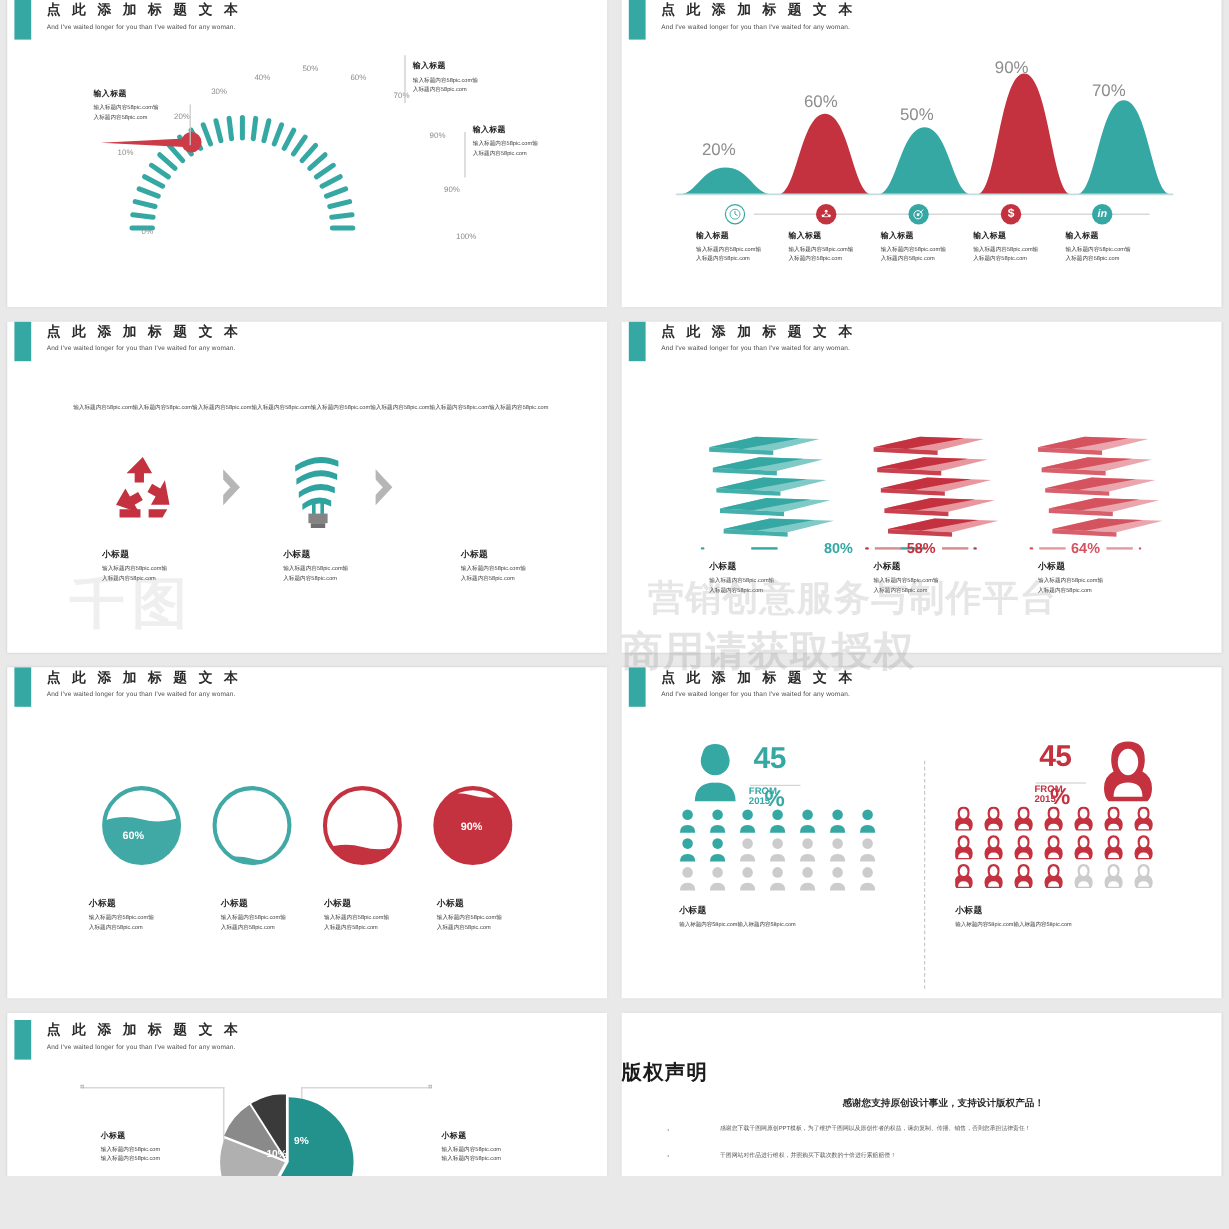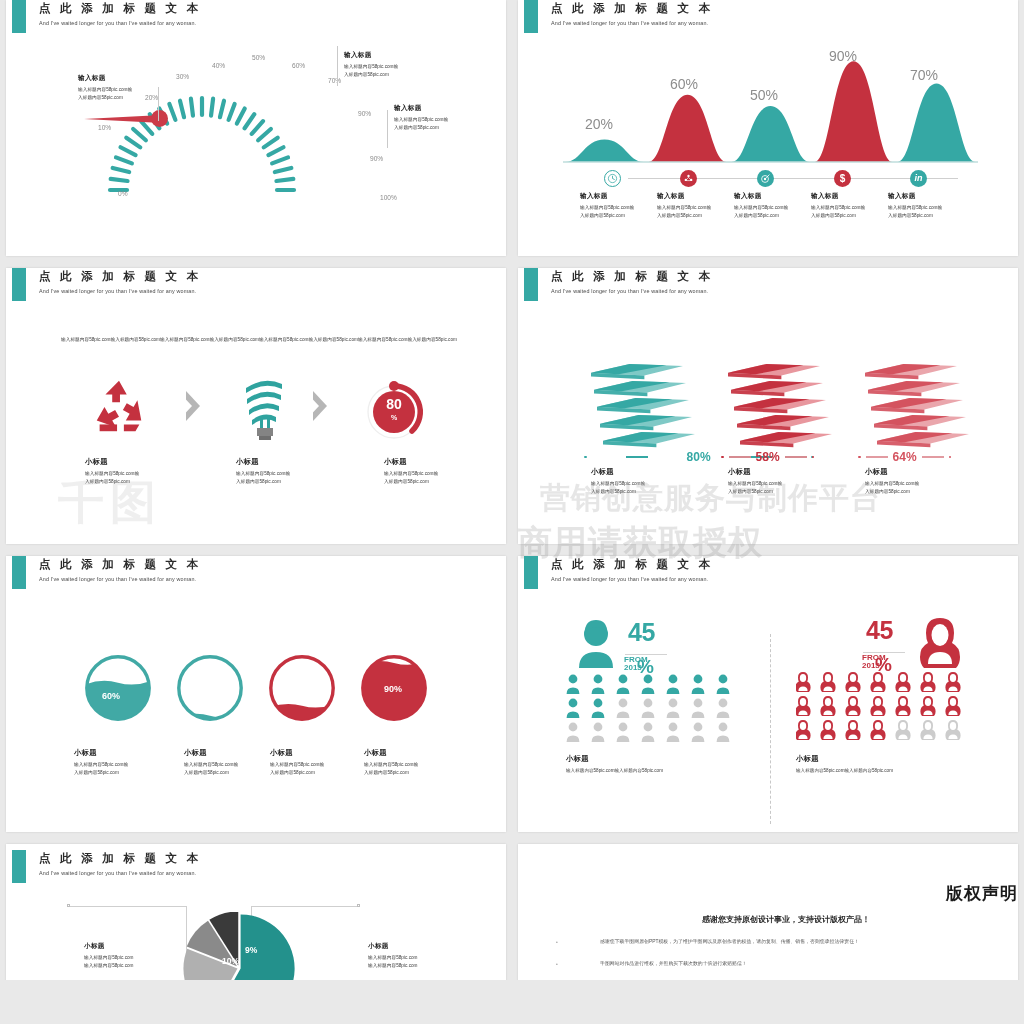--- a/index.html
+++ b/index.html
@@ -59,21 +59,21 @@
   .fromtxt{ position:absolute; font-size:8px; font-weight:bold; line-height:1.05; width:40px; }
   .hairline{ position:absolute; height:1px; background:#d3d3d3; }
   .vdash{ position:absolute; width:1px; border-left:1px dashed #c8c8c8; }
 
   
   .pielbl{ position:absolute; color:#fff; font-size:8.5px; font-weight:bold; }
   .leader{ position:absolute; background:#cfcfcf; }
   .leader-dot{ position:absolute; width:3px;height:3px; border:1px solid #bdbdbd; background:#fff; }
 
   
-  .cr-title{ position:absolute; width:100%; text-align:right; font-size:17px; font-weight:bold; color:#1b1b1b; letter-spacing:1px; }
+  .cr-title{ position:absolute; width:100%; text-align:left; font-size:17px; font-weight:bold; color:#1b1b1b; letter-spacing:1px; }
   .cr-sub{ position:absolute; width:100%; text-align:center; font-size:8px; font-weight:bold; color:#2a2a2a;margin-left:18px; }
   .cr-item{ position:absolute; font-size:4.9px; color:#555; line-height:1.85; }
   .cr-bullet{ position:absolute; font-size:5px; color:#999; }
   .wm-logo{ position:absolute; left:58px; top:472px; font-size:46px; letter-spacing:6px;
             color:rgba(140,140,140,.14); font-weight:bold; pointer-events:none; }
   .wm-line1{ position:absolute; left:540px; top:478px; font-size:30px; color:rgba(130,130,130,.20);
              font-weight:bold; letter-spacing:1px; pointer-events:none; }
   .wm-line2{ position:absolute; left:518px; top:520px; font-size:34px; color:rgba(130,130,130,.22);
              font-weight:bold; letter-spacing:1px; pointer-events:none; }
 </style>
@@ -272,30 +272,20 @@
           <path d="M14 48 q12-9 24-3 l0 5 q-12-6-24 3 z"></path>
           <rect x="22" y="44" width="3" height="14"></rect>
             <rect x="29" y="44" width="3" height="14"></rect>
         </g>
         <rect x="19" y="56" width="16" height="8" fill="#848484"></rect>
         <rect x="21" y="64" width="12" height="4" fill="#6f6f6f"></rect>
       </svg>
     </div>
     <div class="chev" style="left:307px;top:123px;"></div>
 
-    <div style="position:absolute;left:355px;top:106px;">
-      <svg width="70" height="70" viewBox="0 0 70 70">
-        <circle cx="33" cy="38" r="26" fill="none" stroke="#eeeeee" stroke-width="1.3"></circle>
-        <circle cx="33" cy="38" r="21" fill="#c4313f"></circle>
-        <path d="M33 12 A26 26 0 0 1 51 57" fill="none" stroke="#c4313f" stroke-width="5.5" stroke-linecap="round"></path>
-        <circle cx="33" cy="12" r="5" fill="#c4313f"></circle>
-      </svg>
-      <div style="position:absolute;left:0;top:22px;width:66px;text-align:center;color:#fff;font-size:14px;font-weight:bold;">80</div>
-      <div style="position:absolute;left:0;top:40px;width:66px;text-align:center;color:#fff;font-size:7px;font-weight:bold;">%</div>
-    </div>
 
     <div style="position:absolute;left:79px;top:189px;width:80px;">
       <div class="ttl" style="font-size:7.3px">小标题</div>
       <div class="body" style="white-space:pre-line">输入标题内容58pic.com输
 入标题内容58pic.com</div>
     </div>
     <div style="position:absolute;left:230px;top:189px;width:80px;">
       <div class="ttl" style="font-size:7.3px">小标题</div>
       <div class="body" style="white-space:pre-line">输入标题内容58pic.com输
 入标题内容58pic.com</div>

